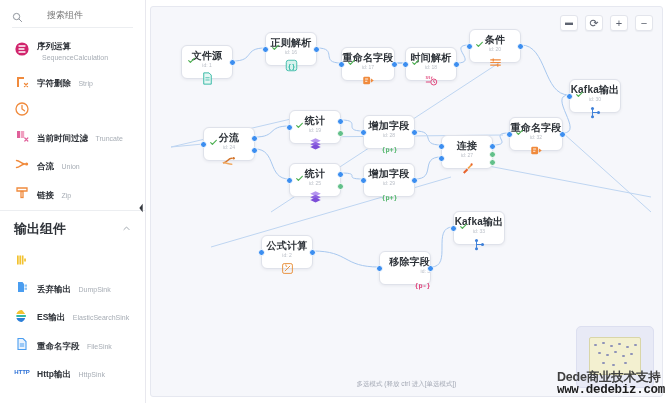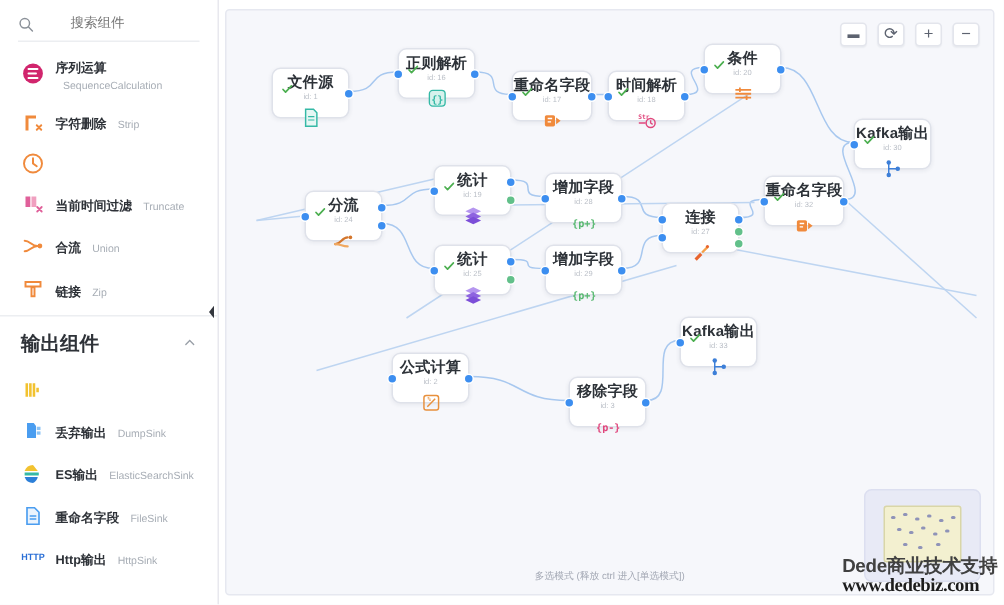--- a/index.html
+++ b/index.html
@@ -235,21 +235,21 @@
     font-size: 12.5px;
     font-weight: bold;
     color: #404040;
     line-height: 1.15;
     letter-spacing: -.2px;
   }
   .wm-2 {
     font-size: 12.5px;
     font-weight: bold;
     color: #1c1c1c;
-    font-family: Liberation Serif, serif;
+    font-family: Liberation Mono, monospace;
     line-height: 1.05;
     letter-spacing: -.3px;
   }
 </style>
 </head>
 <body>
 
 <div id="app">
 
   <div id="sidebar">
@@ -671,21 +671,21 @@
             <span class="n-ico">
               <svg viewBox="0 0 20 20" width="15" height="15">
                 <rect x="3.5" y="3.5" width="13" height="13" rx="2" fill="none" stroke="#e8903c" stroke-width="1.3"></rect>
                 <path d="M6.5 13.5l7-7" stroke="#e8903c" stroke-width="1.3"></path>
                 <text x="6.6" y="8.4" font-size="5" fill="#e8903c" font-family="monospace">%</text>
               </svg>
             </span>
             <span class="port l " style="top:13px"></span>
             <span class="port r " style="top:13px"></span>
           </div>
-          <div class="node" style="left: 228px; top: 244px; width: 52px; height: 34px;">
+          <div class="node" style="left: 228px; top: 244px; width: 52px; height: 34px; align-items: flex-end;">
             <span class="n-title">移除字段</span>
             <span class="n-sub">id: 3</span>
             <span class="n-ico">
               <svg viewBox="0 0 20 20" width="15" height="15">
                 <text x="10" y="14" font-size="9" text-anchor="middle" fill="#e0467c" font-family="monospace" font-weight="bold">{p-}</text>
               </svg>
             </span>
             <span class="port l " style="top:13px"></span>
             <span class="port r " style="top:13px"></span>
           </div>

